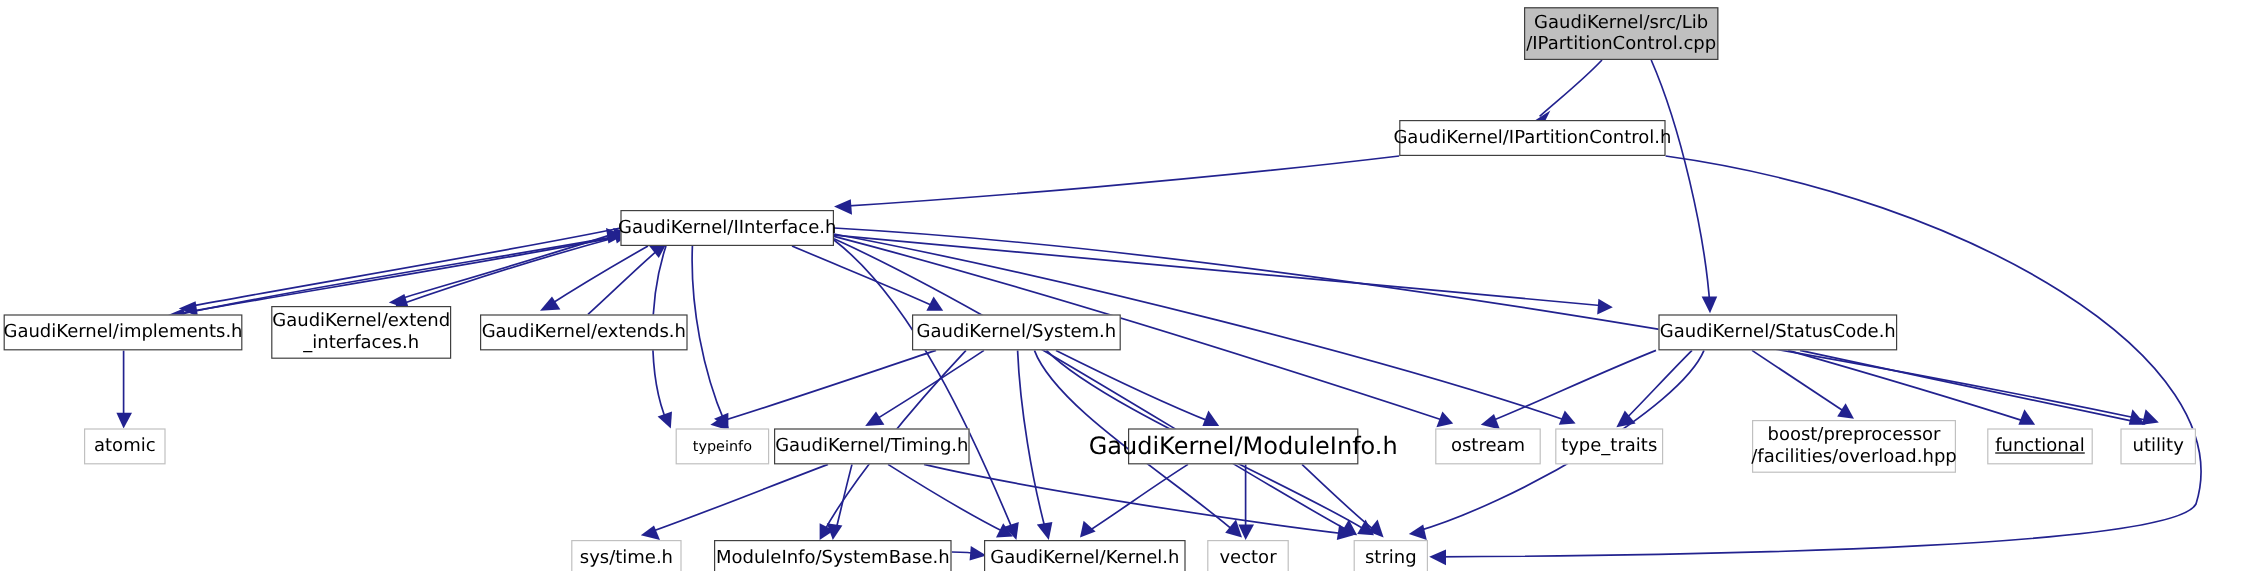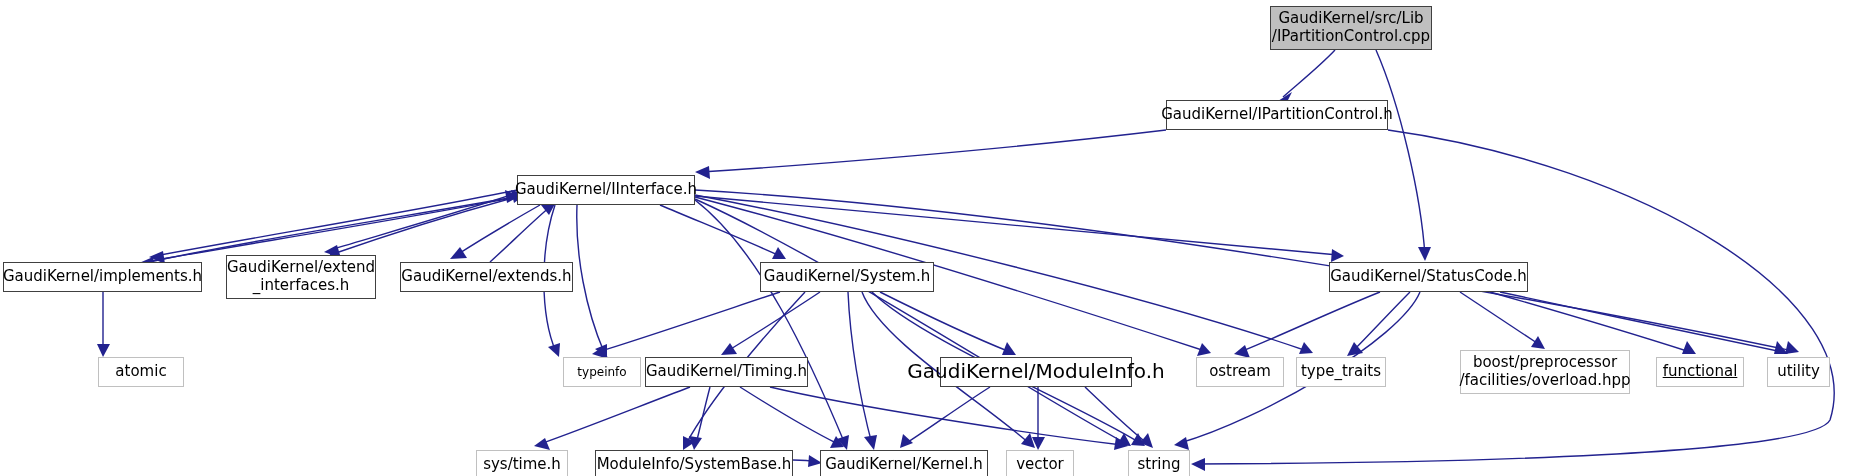--- a/index.html
+++ b/index.html
@@ -146,22 +146,22 @@
   <div id="node-layer">
       <div class="node b-root" style="left: 1270px; top: 6px; width: 162px; height: 44px; font-size: 15px;"><span class="node-label">GaudiKernel/src/Lib
 /IPartitionControl.cpp</span></div>
       <div class="node b-strong" style="left: 1166px; top: 100px; width: 222px; height: 30px; font-size: 15px;"><span class="node-label">GaudiKernel/IPartitionControl.h</span></div>
       <div class="node b-strong" style="left: 517px; top: 175px; width: 178px; height: 30px; font-size: 15px;"><span class="node-label">GaudiKernel/IInterface.h</span></div>
       <div class="node b-strong" style="left: 3px; top: 262px; width: 199px; height: 30px; font-size: 15px;"><span class="node-label">GaudiKernel/implements.h</span></div>
       <div class="node b-strong" style="left: 226px; top: 255px; width: 150px; height: 44px; font-size: 15px;"><span class="node-label">GaudiKernel/extend
 _interfaces.h</span></div>
       <div class="node b-strong" style="left: 400px; top: 262px; width: 173px; height: 30px; font-size: 15px;"><span class="node-label">GaudiKernel/extends.h</span></div>
       <div class="node b-strong" style="left: 760px; top: 262px; width: 174px; height: 30px; font-size: 15px;"><span class="node-label">GaudiKernel/System.h</span></div>
-      <div class="node b-strong" style="left: 1329px; top: 262px; width: 199px; height: 30px; font-size: 15px;"><span class="node-label">GaudiKernel/StatusCode.h</span></div>
-      <div class="node b-light" style="left: 70px; top: 357px; width: 86px; height: 30px; font-size: 15px; margin-left: 28px;"><span class="node-label">atomic</span></div>
+      <div class="node b-strong" style="left: 1382px; top: 262px; width: 199px; height: 30px; font-size: 15px;"><span class="node-label">GaudiKernel/StatusCode.h</span></div>
+      <div class="node b-light" style="left: 70px; top: 357px; width: 68px; height: 30px; font-size: 15px;"><span class="node-label">atomic</span></div>
       <div class="node b-light" style="left: 546px; top: 357px; width: 78px; height: 30px; font-size: 12px; margin-left: 17px;"><span class="node-label">typeinfo</span></div>
       <div class="node b-strong" style="left: 645px; top: 357px; width: 163px; height: 30px; font-size: 15px;"><span class="node-label">GaudiKernel/Timing.h</span></div>
       <div class="node b-strong" style="left: 940px; top: 357px; width: 192px; height: 30px; font-size: 20px;"><span class="node-label">GaudiKernel/ModuleInfo.h</span></div>
       <div class="node b-light" style="left: 1196px; top: 357px; width: 88px; height: 30px; font-size: 15px;"><span class="node-label">ostream</span></div>
       <div class="node b-light" style="left: 1296px; top: 357px; width: 90px; height: 30px; font-size: 15px;"><span class="node-label">type_traits</span></div>
       <div class="node b-light" style="left: 1460px; top: 350px; width: 170px; height: 44px; font-size: 15px;"><span class="node-label">boost/preprocessor
 /facilities/overload.hpp</span></div>
       <div class="node b-light" style="left: 1656px; top: 357px; width: 88px; height: 30px; font-size: 15px; text-decoration: underline;"><span class="node-label">functional</span></div>
       <div class="node b-light" style="left: 1767px; top: 357px; width: 63px; height: 30px; font-size: 15px;"><span class="node-label">utility</span></div>
       <div class="node b-light" style="left: 476px; top: 450px; width: 92px; height: 30px; font-size: 15px;"><span class="node-label">sys/time.h</span></div>

